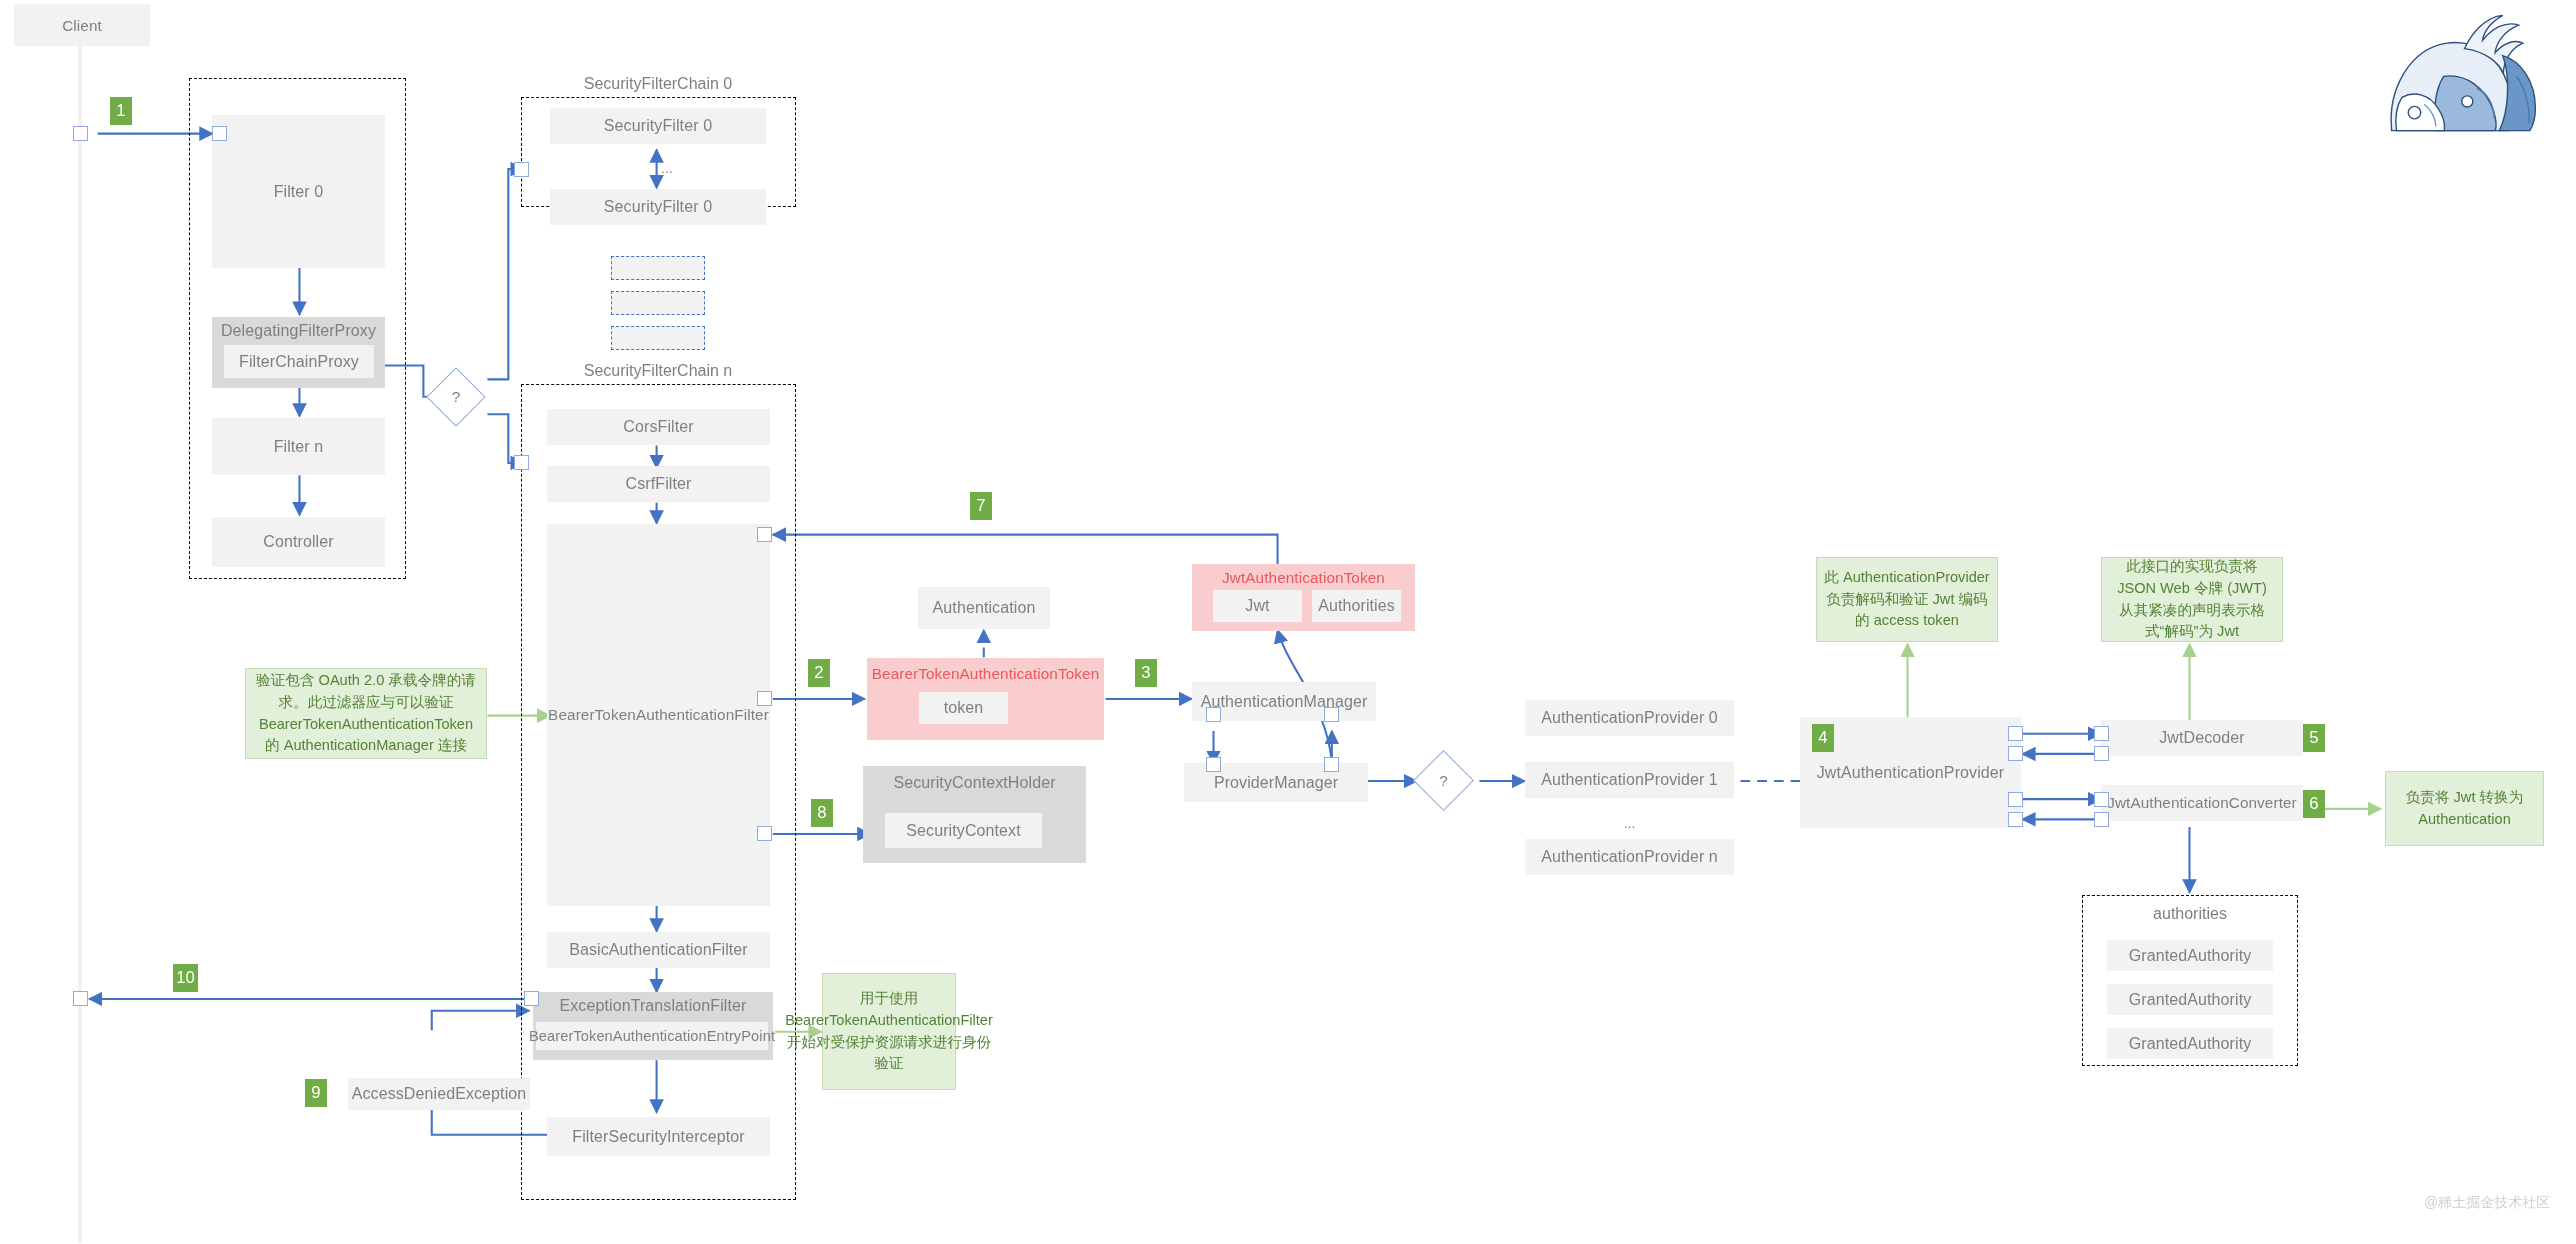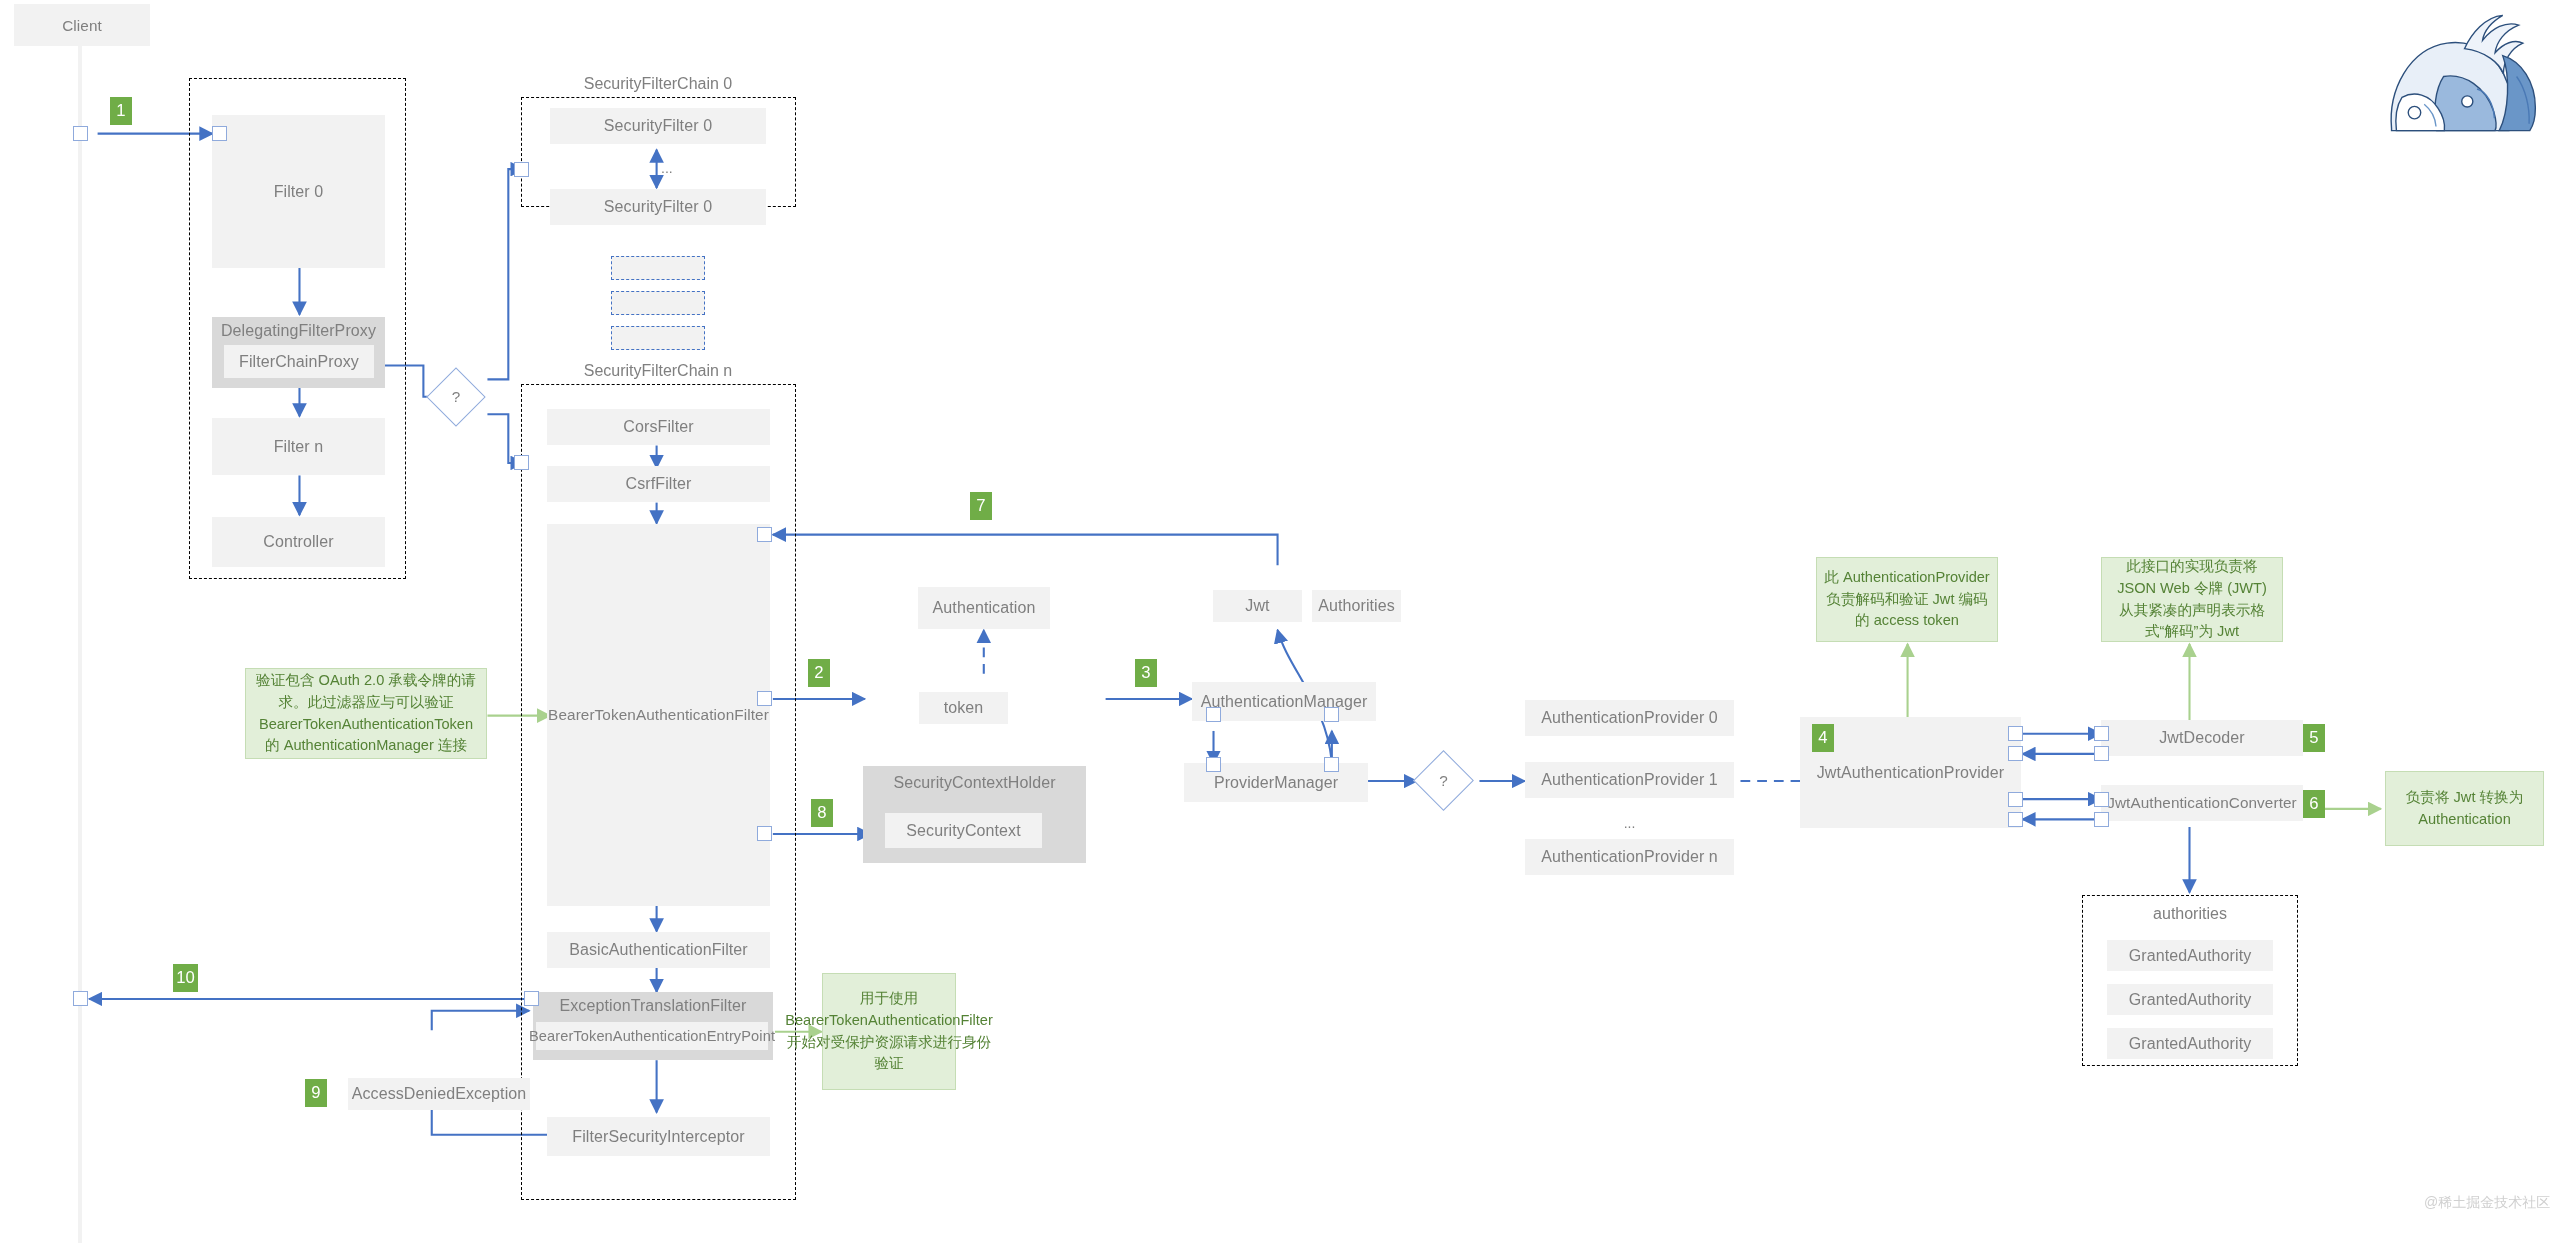--- a/index.html
+++ b/index.html
@@ -294,24 +294,30 @@
   <div class="abs port" style="left:757px;top:527px;"></div>
   <div class="abs port" style="left:757px;top:691px;"></div>
   <div class="abs port" style="left:757px;top:826px;"></div>
   <div class="abs port" style="left:524px;top:991px;"></div>
   <div class="abs port" style="left:73px;top:991px;"></div>
 
   <div class="abs node" style="left:918px;top:587px;width:132px;height:42px;">
     <span>Authentication</span>
   </div>
 
+  <div class="abs node pink" style="left:867px;top:658px;width:237px;height:82px;align-items:flex-start;padding-top:5.6px;font-size:15.3px;">
+    <span>BearerTokenAuthenticationToken</span>
+  </div>
   <div class="abs node pink-sub" style="left:919px;top:692px;width:89px;height:32px;">
     <span>token</span>
   </div>
 
+  <div class="abs node pink" style="left:1192px;top:564px;width:223px;height:67px;align-items:flex-start;padding-top:4.2px;font-size:15.3px;">
+    <span>JwtAuthenticationToken</span>
+  </div>
   <div class="abs node pink-sub" style="left:1213px;top:590px;width:89px;height:32px;">
     <span>Jwt</span>
   </div>
   <div class="abs node pink-sub" style="left:1312px;top:590px;width:89px;height:32px;">
     <span>Authorities</span>
   </div>
 
   <div class="abs node dark" style="left:863px;top:766px;width:223px;height:97px;align-items:flex-start;padding-top:7px;">
     <span>SecurityContextHolder</span>
   </div>

